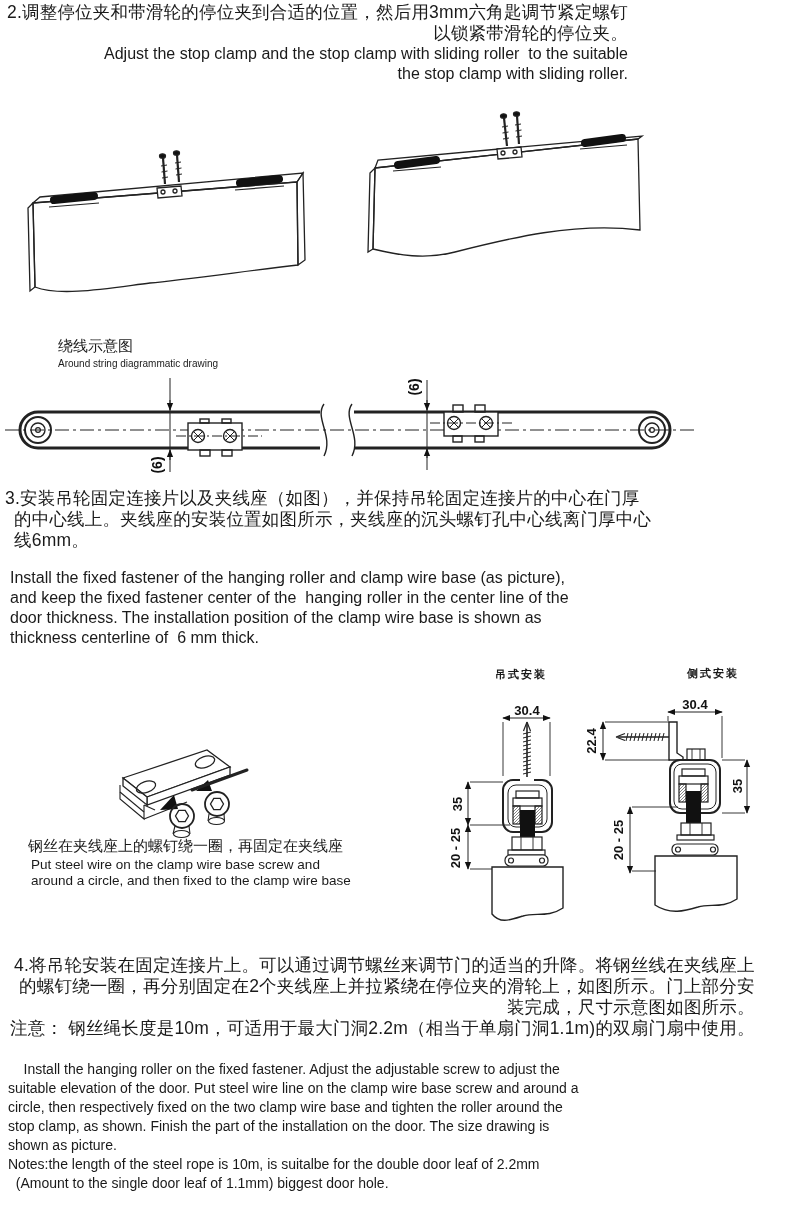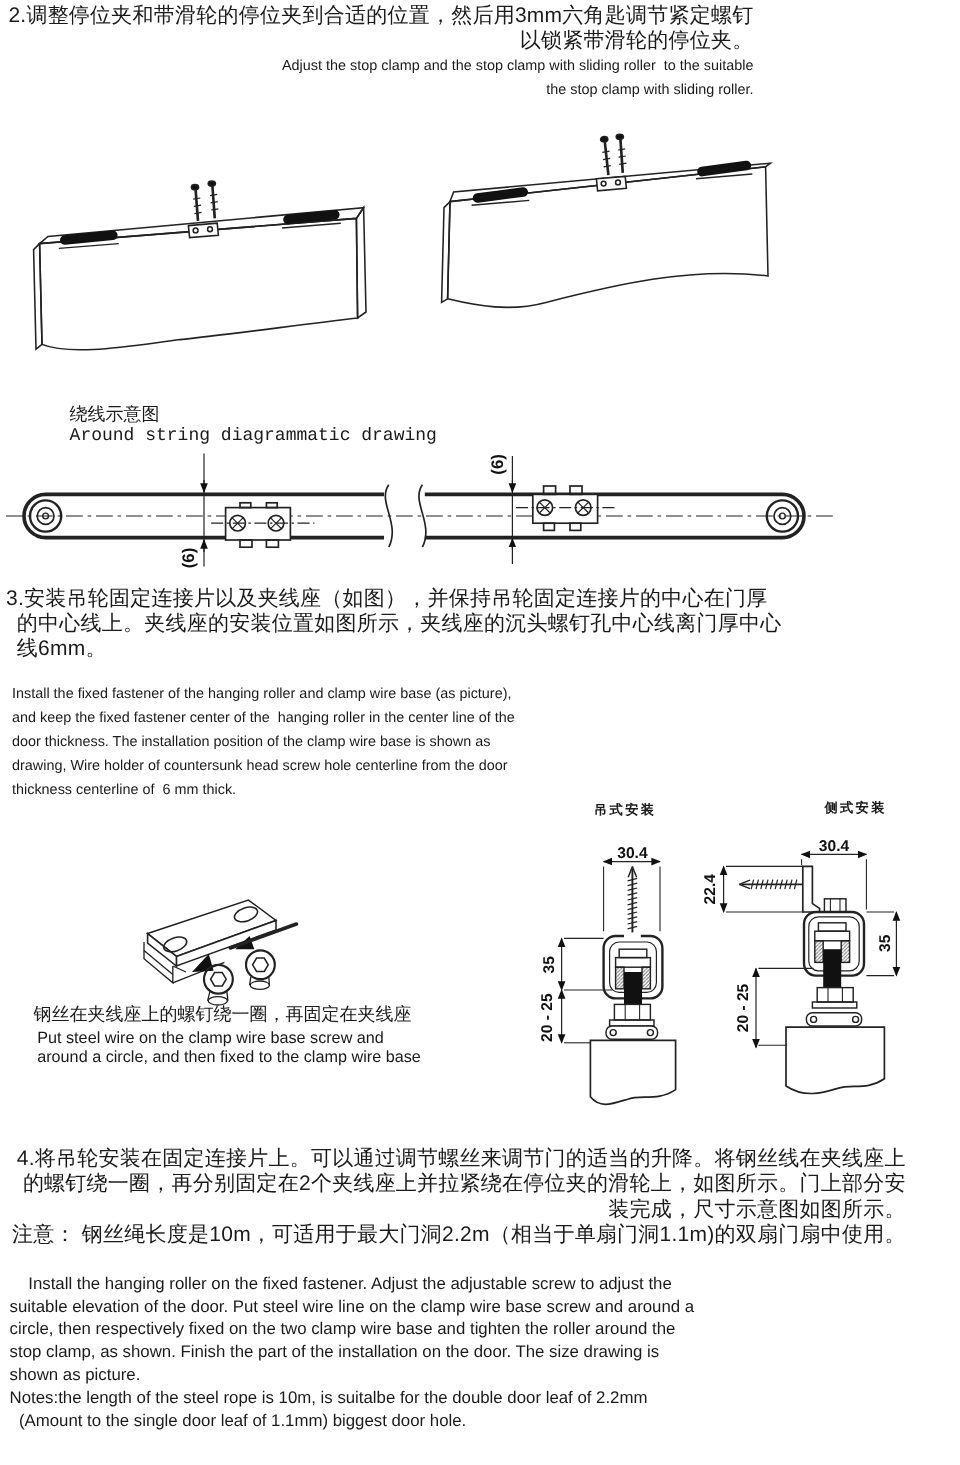--- a/index.html
+++ b/index.html
@@ -4,26 +4,26 @@
 <style>
   html,body{margin:0;padding:0;}
   body{
     width:800px;height:1221px;position:relative;overflow:hidden;
     background:#ffffff;color:#1a1a1a;
     font-family:"Liberation Sans","DejaVu Sans",sans-serif;
   }
   .abs{position:absolute;}
   .pre{white-space:pre;}
   .zh{font-size:17.5px;line-height:21px;letter-spacing:0.2px;}
-  .en{font-size:12px;line-height:20px;}
+  .en{font-size:16px;line-height:20px;}
   .en4{font-size:14px;line-height:19px;}
   .cap-zh{font-size:15px;line-height:18px;}
   .cap-en{font-size:13.5px;line-height:15.5px;}
   .lbl-zh{font-size:15px;line-height:18px;}
-  .lbl-en{font-size:15px;line-height:17px;font-family:Liberation Mono, monospace;}
+  .lbl-en{font-size:10px;line-height:17px;}
   .diagram-title{font-size:11px;letter-spacing:2px;font-weight:bold;font-family:"Liberation Sans","DejaVu Sans",sans-serif;}
   .indent1{padding-left:13px;}
   .indent2{padding-left:9px;}
   svg{position:absolute;display:block;}
   svg text{font-family:"Liberation Sans","DejaVu Sans",sans-serif;}
   .dim-txt{font-size:13px;font-weight:bold;fill:#111;}
   .dim-txt6{font-size:14px;font-weight:bold;fill:#111;}
 </style>
 </head>
 <body>
@@ -163,21 +163,20 @@
 
 <div class="abs" style="left:5px;top:488px;">
   <div class="zh pre">3.安装吊轮固定连接片以及夹线座（如图），并保持吊轮固定连接片的中心在门厚</div>
   <div class="zh pre indent2">的中心线上。夹线座的安装位置如图所示，夹线座的沉头螺钉孔中心线离门厚中心</div>
   <div class="zh pre indent2">线6mm。</div>
 </div>
 <div class="abs" style="left:10px;top:568px;">
   <div class="en pre">Install the fixed fastener of the hanging roller and clamp wire base (as picture),</div>
   <div class="en pre">and keep the fixed fastener center of the  hanging roller in the center line of the</div>
   <div class="en pre">door thickness. The installation position of the clamp wire base is shown as</div>
-  <div class="en pre">drawing, Wire holder of countersunk head screw hole centerline from the door</div>
   <div class="en pre">thickness centerline of  6 mm thick.</div>
 </div>
 
 <div class="abs diagram-title" style="left:495px;top:667px;">吊式安装</div>
 <div class="abs diagram-title" style="left:687px;top:666px;">侧式安装</div>
 
 <svg style="left:95px;top:735px;" width="280" height="105" viewBox="0 0 280 105">
   <g stroke="#222" fill="none" stroke-width="1.3">
     <g>
       <path d="M28,43 L112,15 L135,32 L52,62 Z" fill="#fff"></path>

